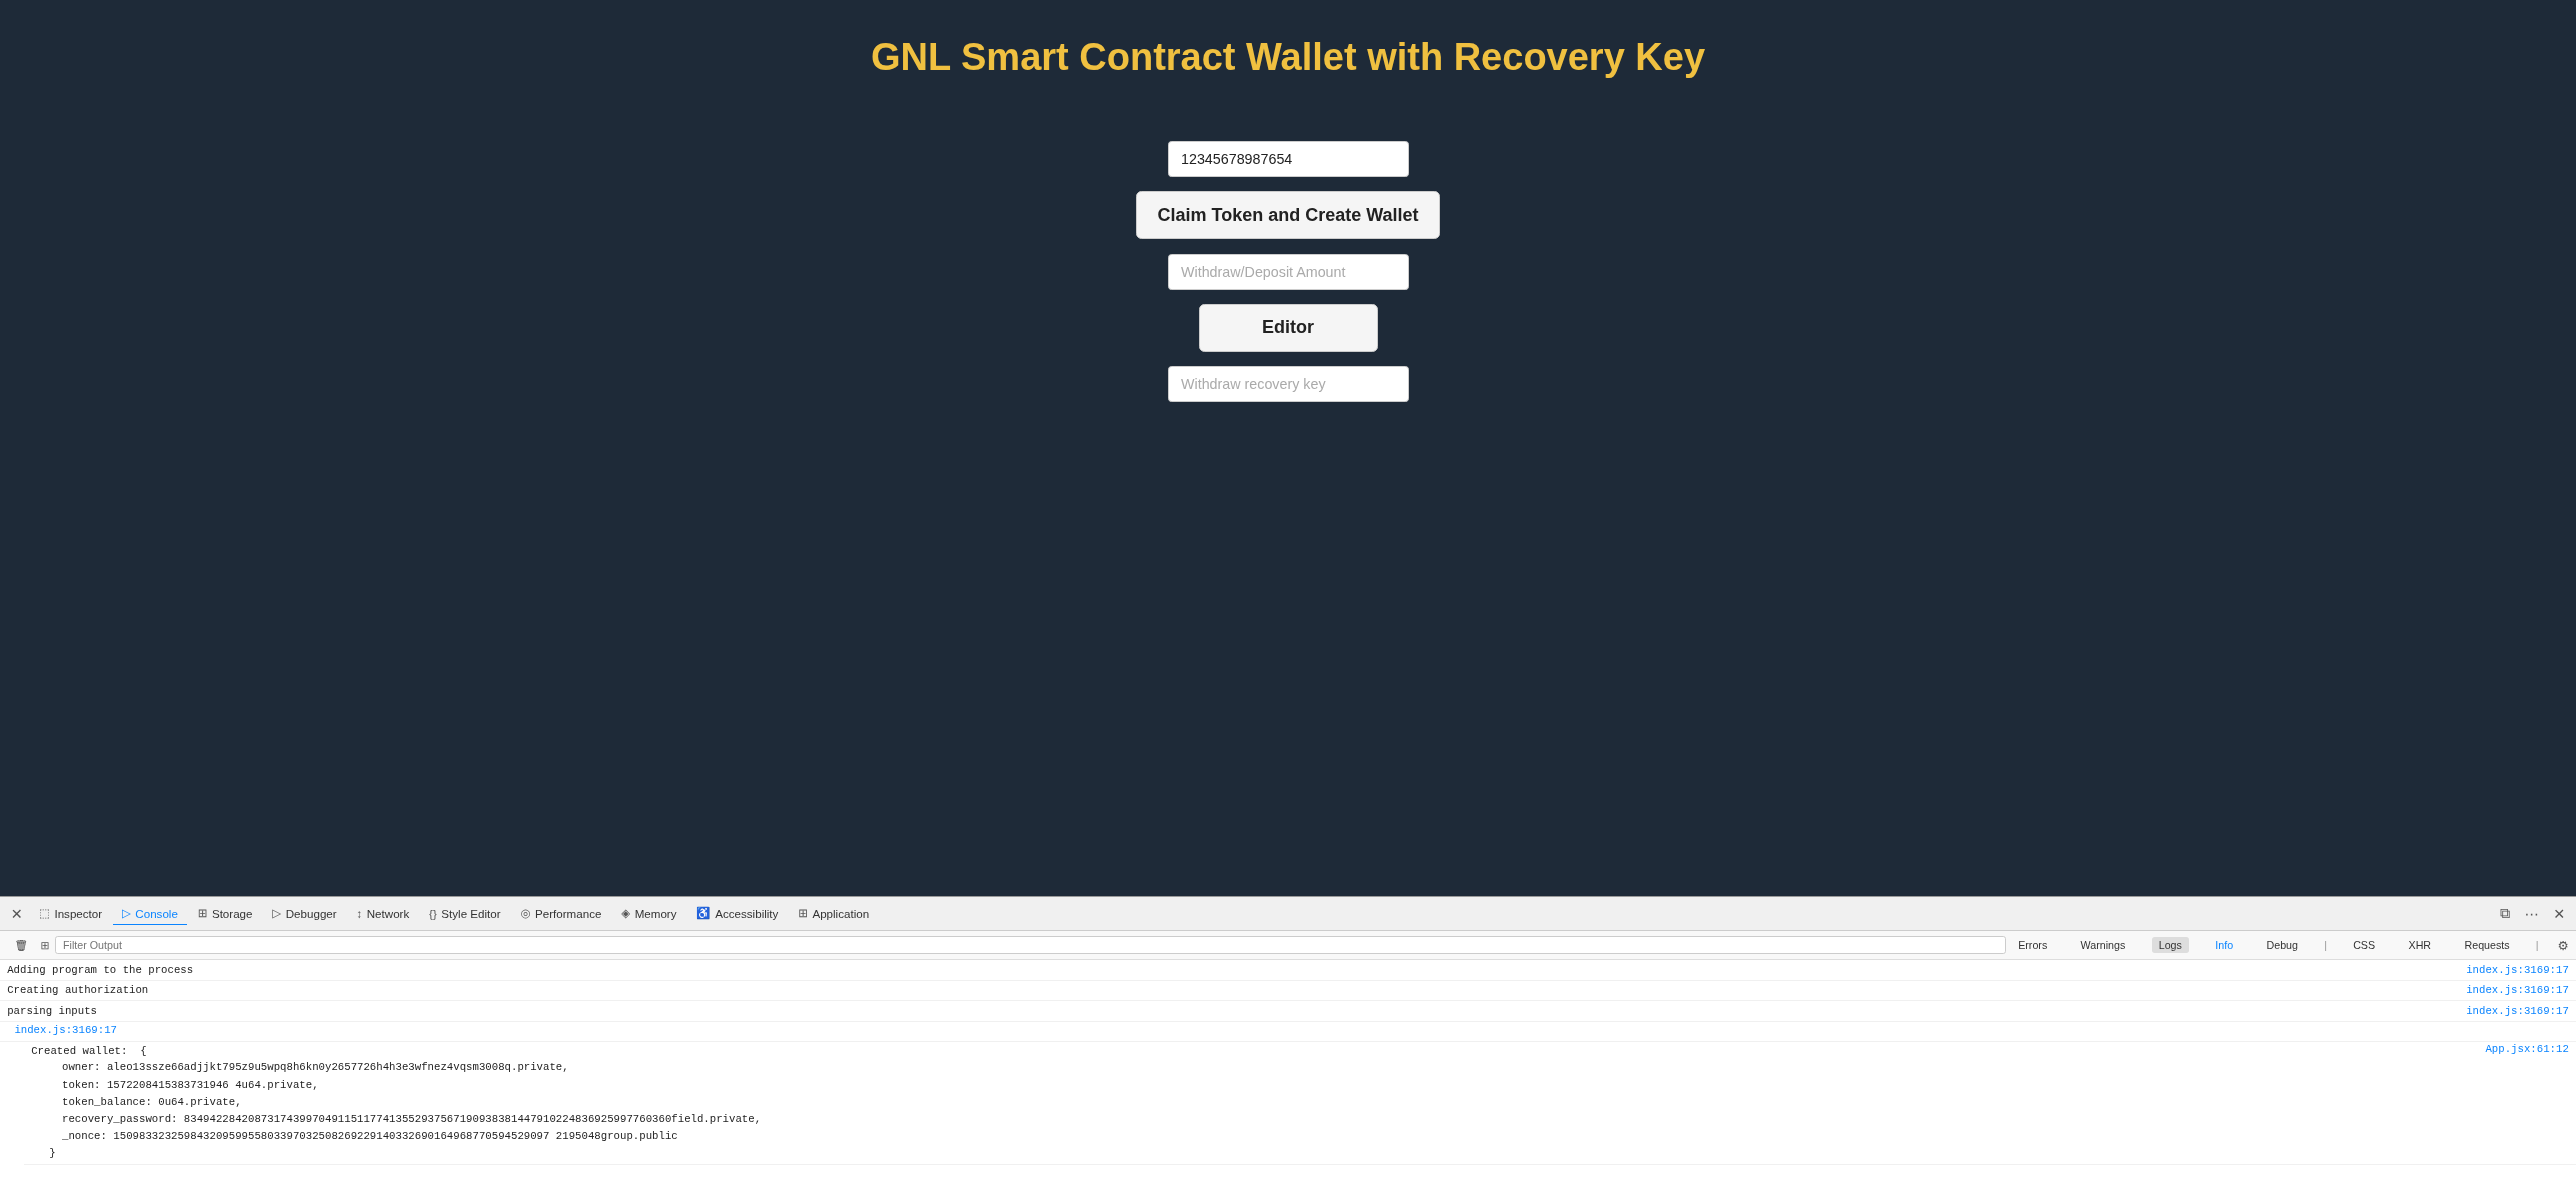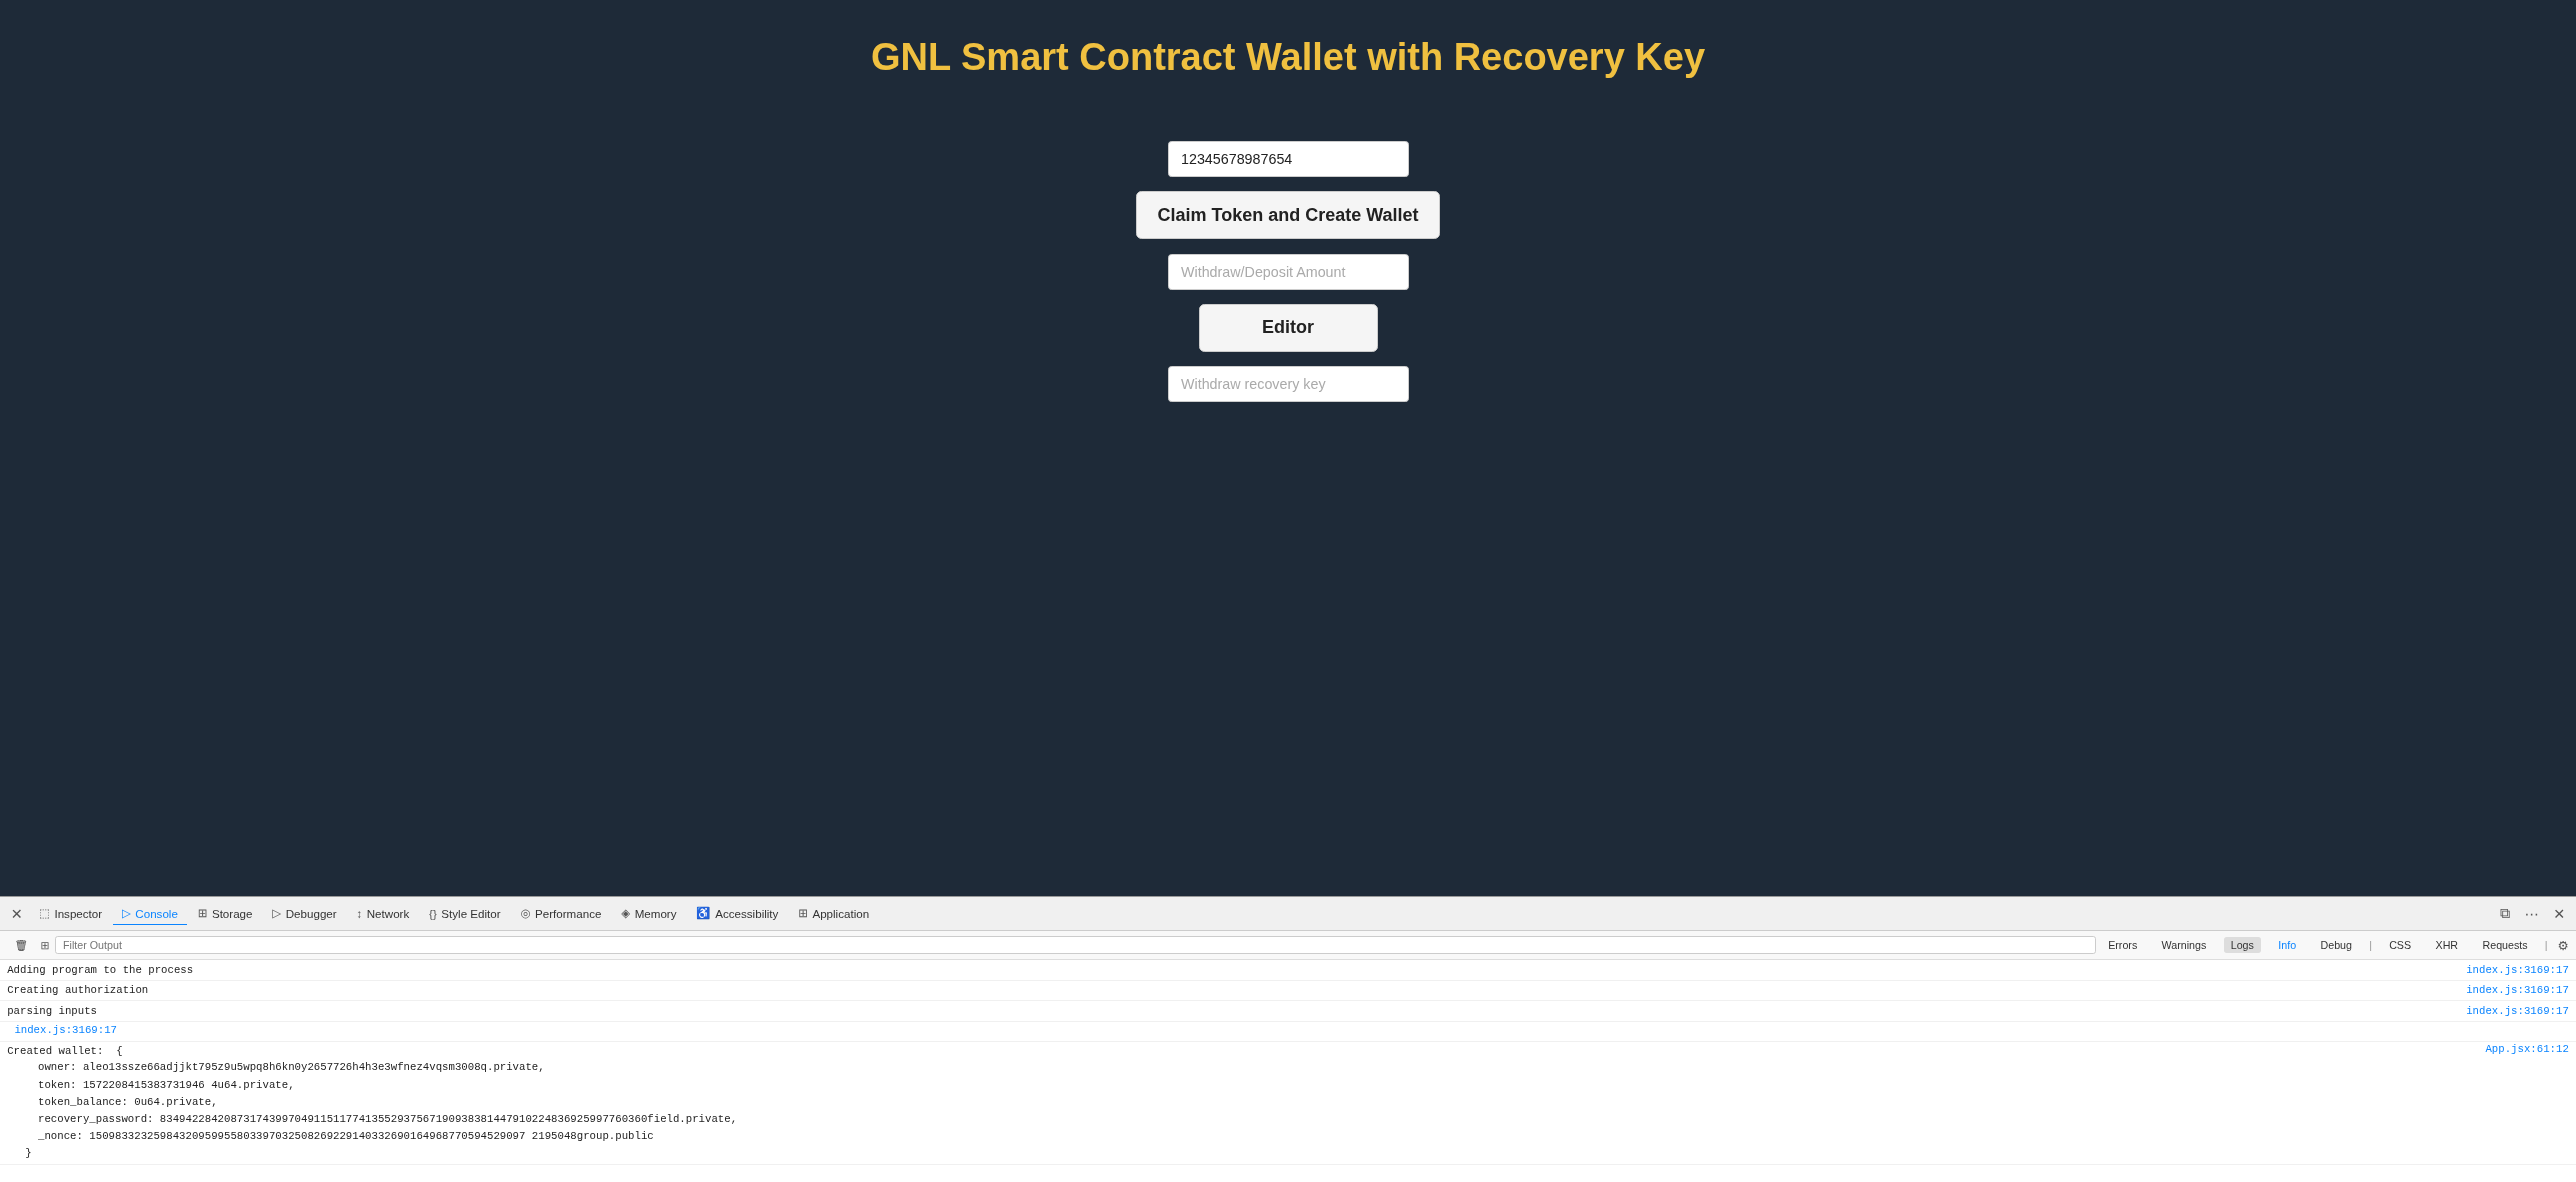--- a/index.html
+++ b/index.html
@@ -146,21 +146,21 @@
     }
 
     .filter-label {
       font-size: 10.7px;
       color: #555;
     }
 
     .console-right-filters {
       display: flex;
       align-items: center;
-      gap: 10px;
+      gap: 19px;
       margin-left: auto;
     }
 
     .filter-tag {
       font-size: 10.7px;
       color: #333;
       padding: 1.8px 7.2px;
       cursor: pointer;
     }
 
@@ -215,20 +215,21 @@
       color: #0a84ff;
       text-decoration: none;
       font-size: 10.7px;
       white-space: nowrap;
       margin-left: 7.2px;
     }
 
     .console-multi {
       padding: 1.8px 7.2px;
       border-bottom: 0.9px solid #f0f0f0;
+      margin-left: 24px;
     }
 
     .console-multi-top {
       display: flex;
       justify-content: space-between;
     }
 
     .console-indent {
       padding-left: 18px;
       line-height: 1.6;

